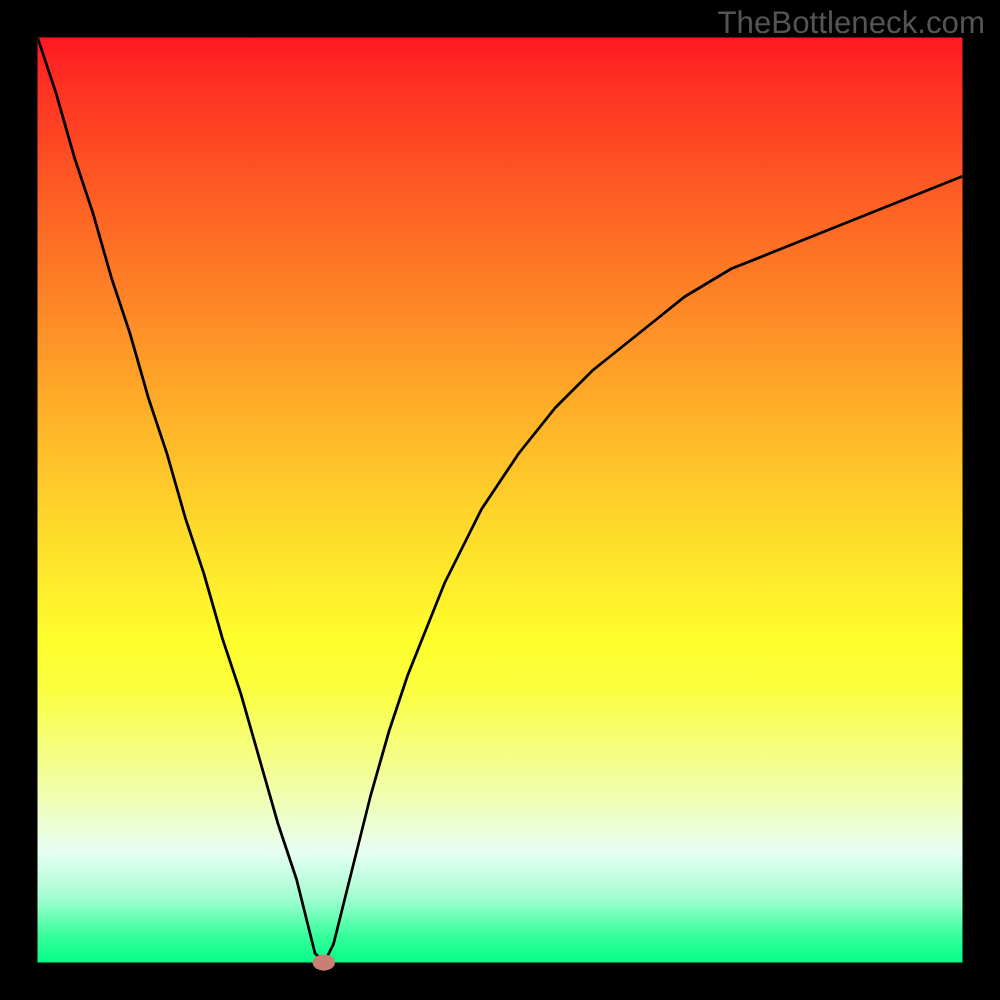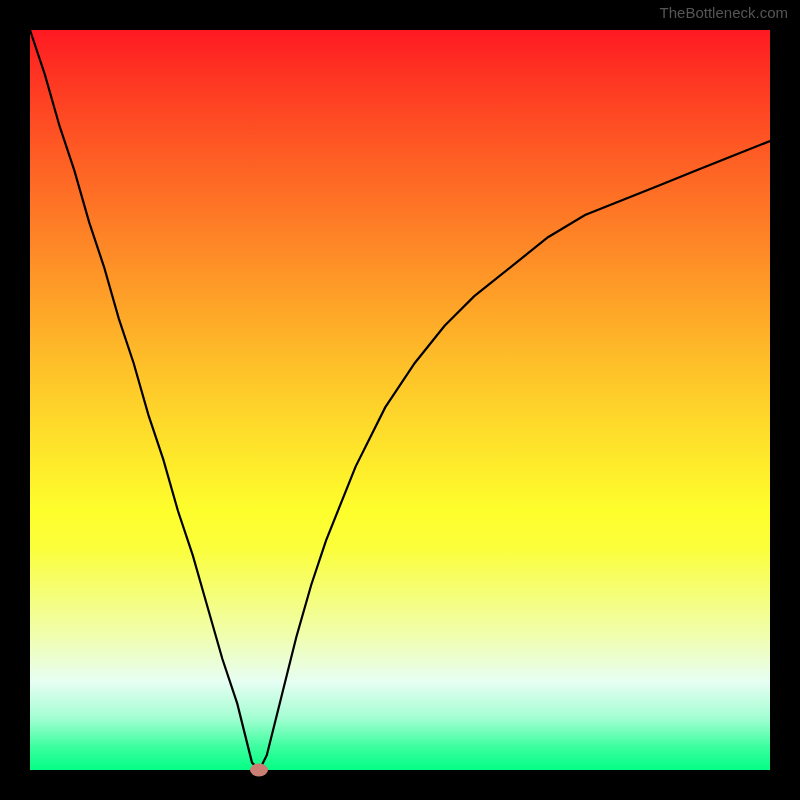--- a/index.html
+++ b/index.html
@@ -9,21 +9,21 @@
     background: #000;
     position: relative;
     overflow: hidden;
     font-family: Arial, sans-serif;
   }
   .watermark {
     position: absolute;
     top: 4px;
     right: 12px;
     color: #555;
-    font-size: 15px;
+    font-size: 25px;
     font-weight: 500;
     z-index: 10;
   }
   .plot-area {
     position: absolute;
     left: 30px;
     top: 30px;
     width: 740px;
     height: 740px;
     background: linear-gradient(to bottom,

